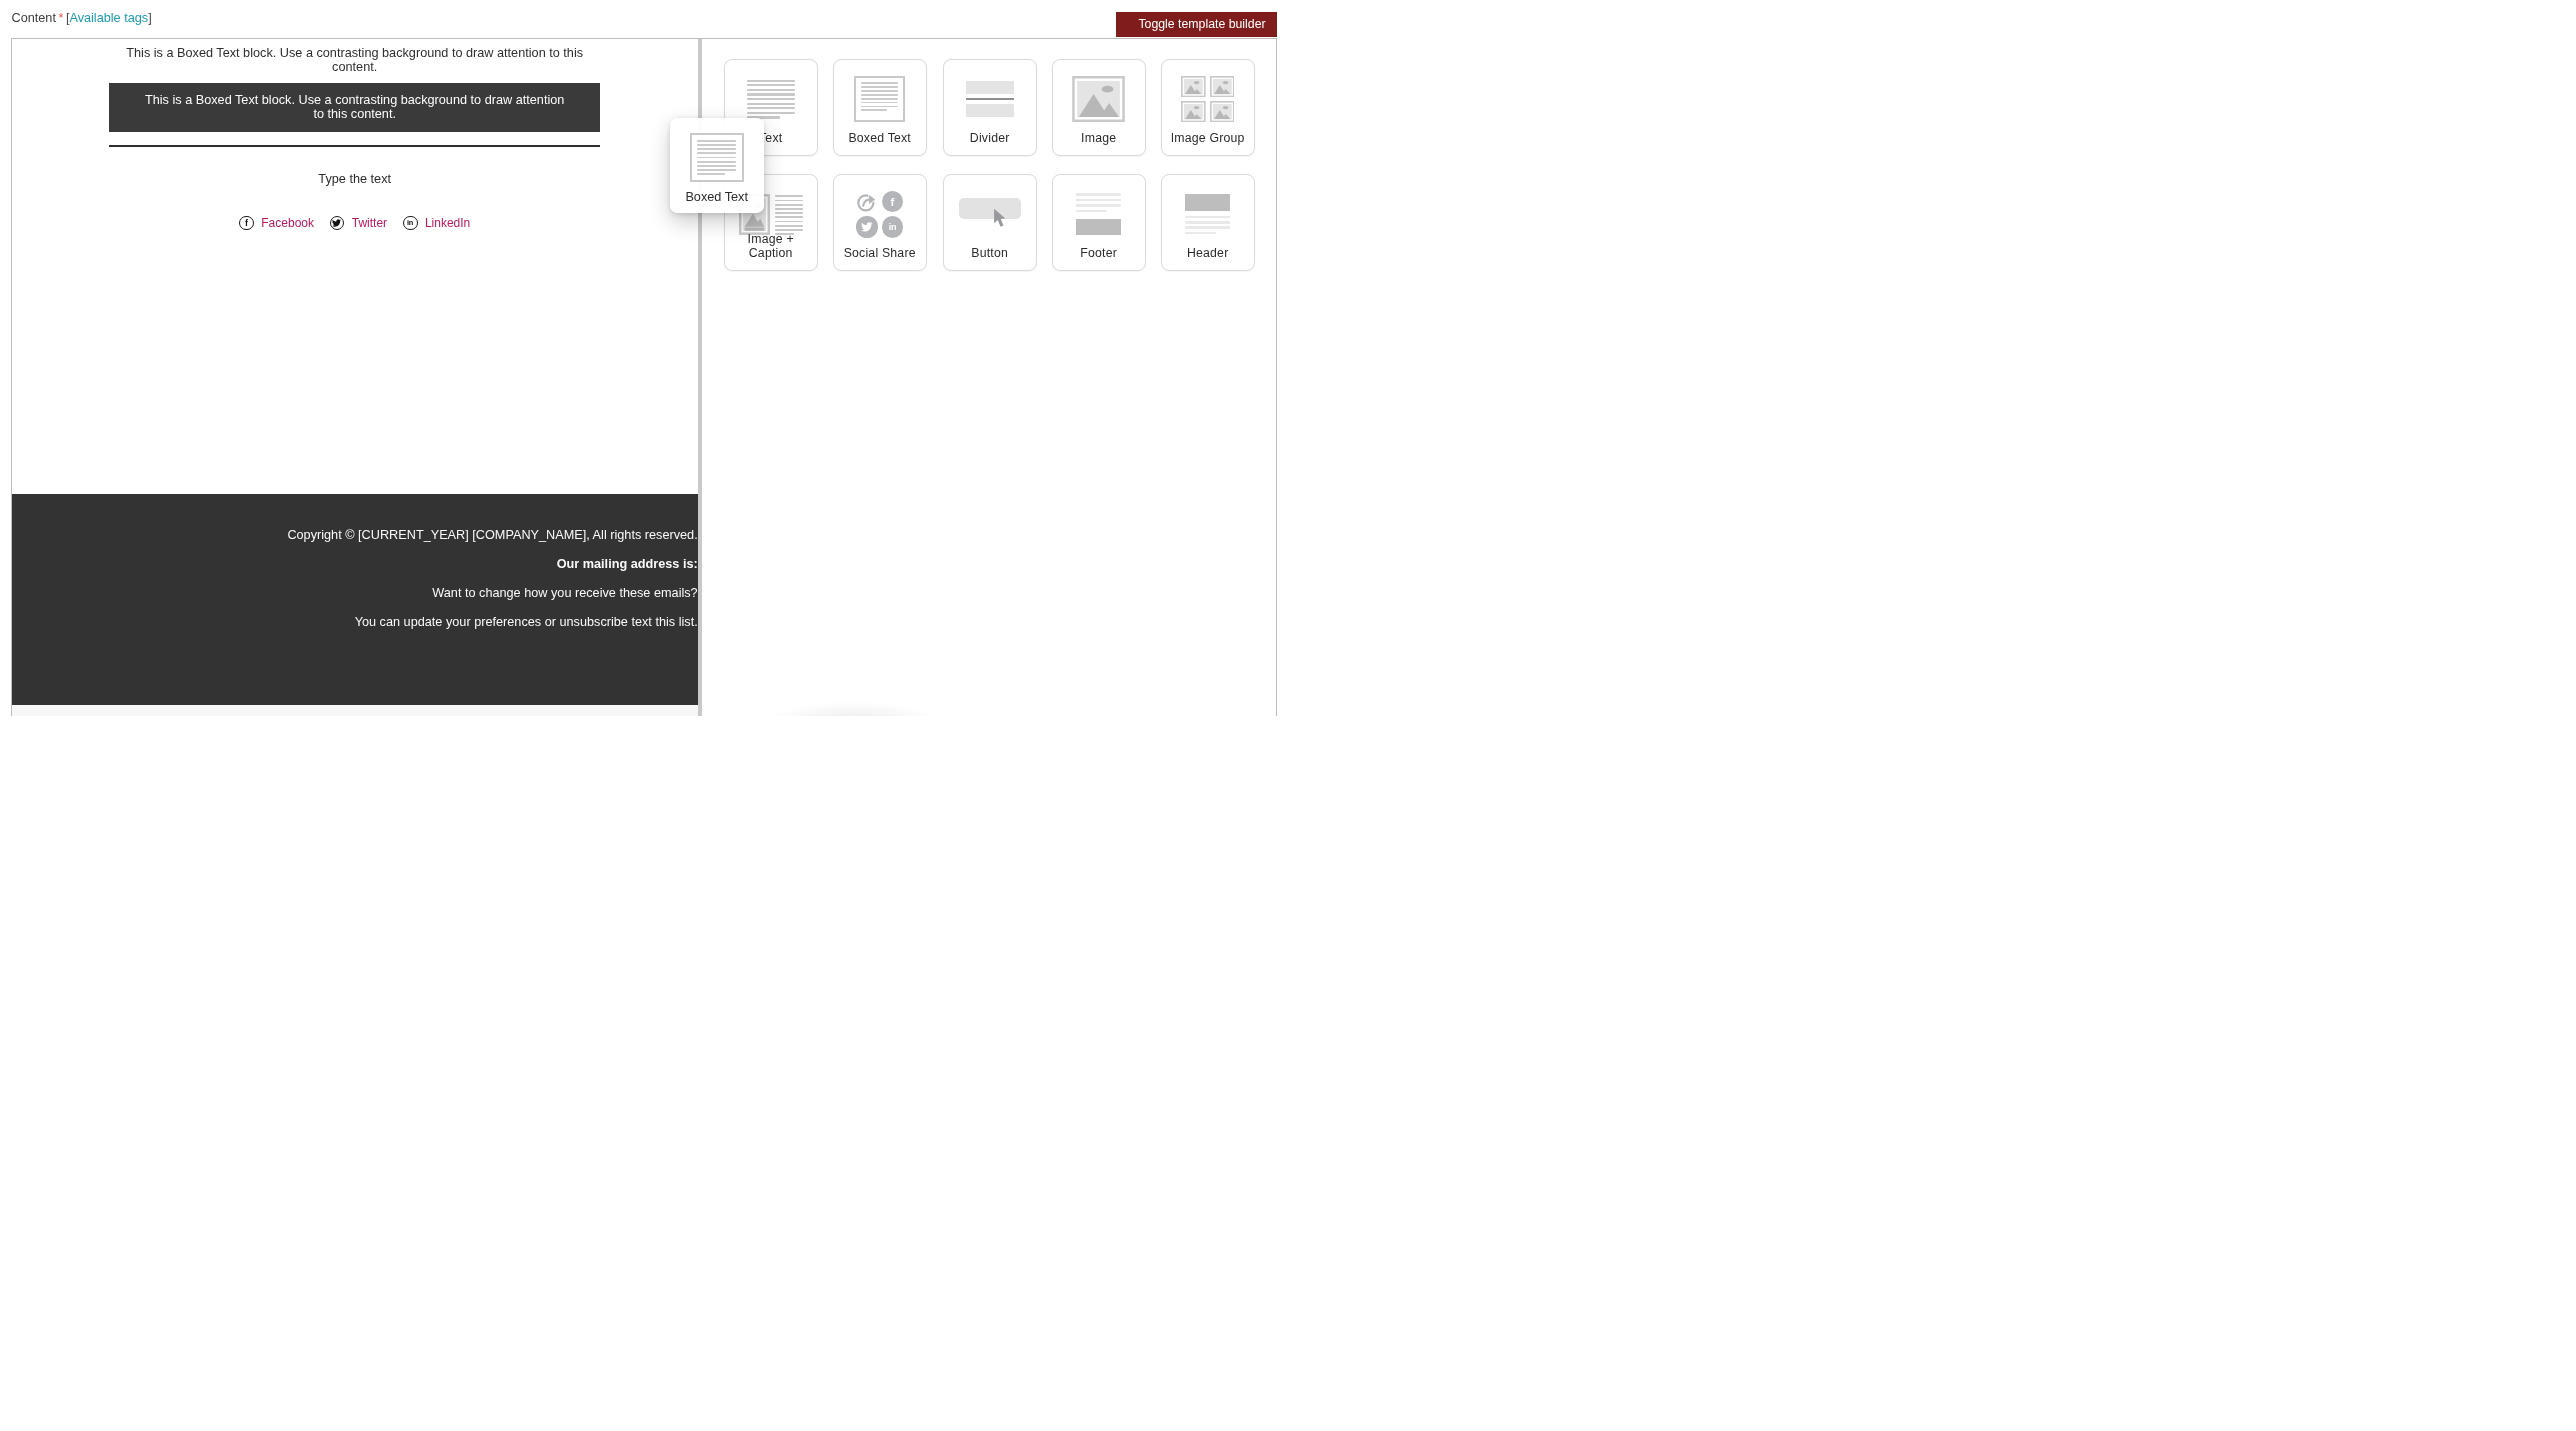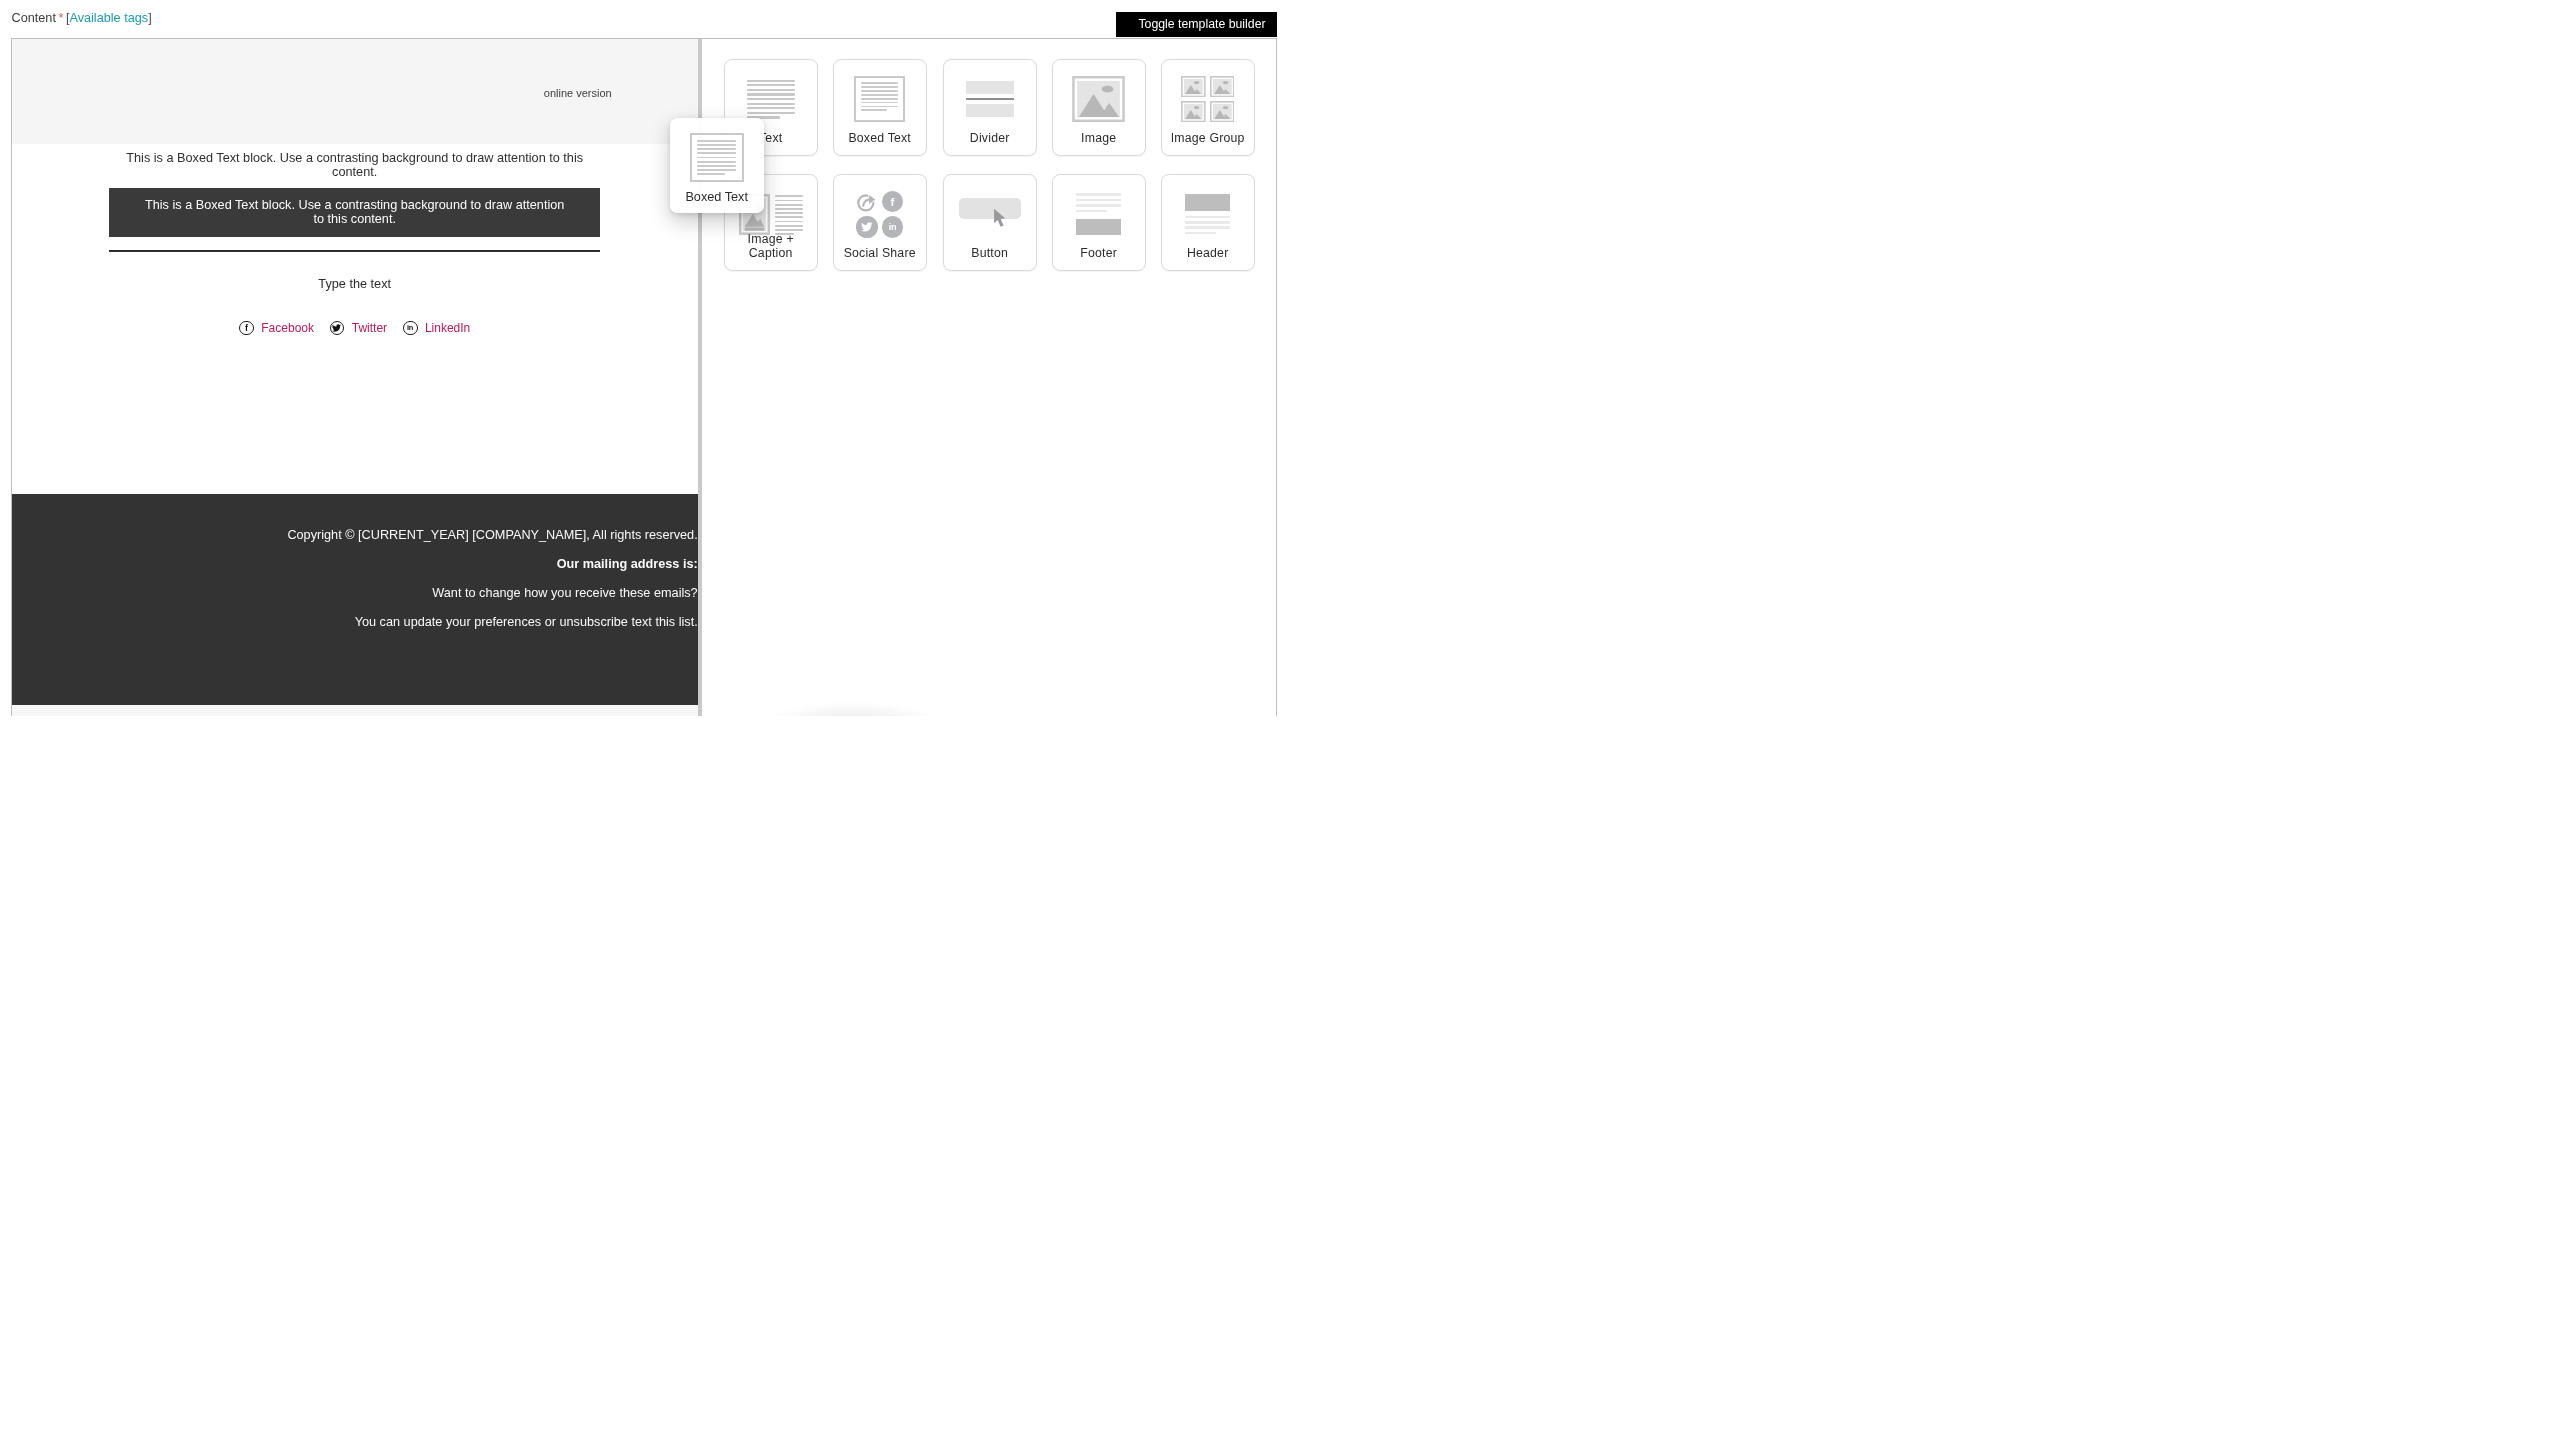--- a/index.html
+++ b/index.html
@@ -6,21 +6,21 @@
   html,body { width:1288px; height:716px; background:#fff;
     font-family:"Liberation Sans", sans-serif; overflow:hidden; }
   .stage { position:relative; width:1288px; height:716px; background:#fff; }
 
   
   .field-label { position:absolute; left:11.5px; top:10.7px; font-size:12.7px; color:#3d3d3d; }
   .field-label .req { color:#e0544a; margin:0 2.5px; }
   .field-label .br { color:#4a4a4a; }
   .field-label .tags-link { color:#1a9cb0; cursor:pointer; }
   .toggle-btn { position:absolute; top:11.5px; right:11.5px; width:161px; height:25.4px;
-    background:#000000; color:#fff; border:none; font-size:12.3px;
+    background:#7f1d1d; color:#fff; border:none; font-size:12.3px;
     font-family:"Liberation Sans", sans-serif; display:flex; align-items:center;
     justify-content:center; cursor:pointer;padding-left:12px; }
 
   
   .canvas { position:absolute; left:10.7px; top:38px; width:1266px; height:678px;
     border:0.8px solid #bdbdbd; border-bottom:none; background:#fff; }
 
   .preview-pane { position:absolute; left:0; top:0; width:686px; height:100%;
     background:#fff; overflow:hidden; }
   .vdivider { position:absolute; left:686px; top:0; width:4.1px; height:100%;
@@ -126,23 +126,20 @@
 <div class="stage">
 
   <div class="field-label">
     <span>Content</span><span class="req">*</span><span class="br">[</span><span class="tags-link">Available tags</span><span class="br">]</span>
   </div>
   <button class="toggle-btn">Toggle template builder</button>
 
   <div class="canvas">
 
     <div class="preview-pane">
-      <div class="email-header">
-        <span class="online-version">online version</span>
-      </div>
 
       <div class="content-col">
 
         <div class="para">This is a Boxed Text block. Use a contrasting background to draw attention to this content.</div>
 
         <div class="dark-box">This is a Boxed Text block. Use a contrasting background to draw attention to this content.</div>
 
         <div class="hrule"></div>
 
         <div class="type-text">Type the text</div>

